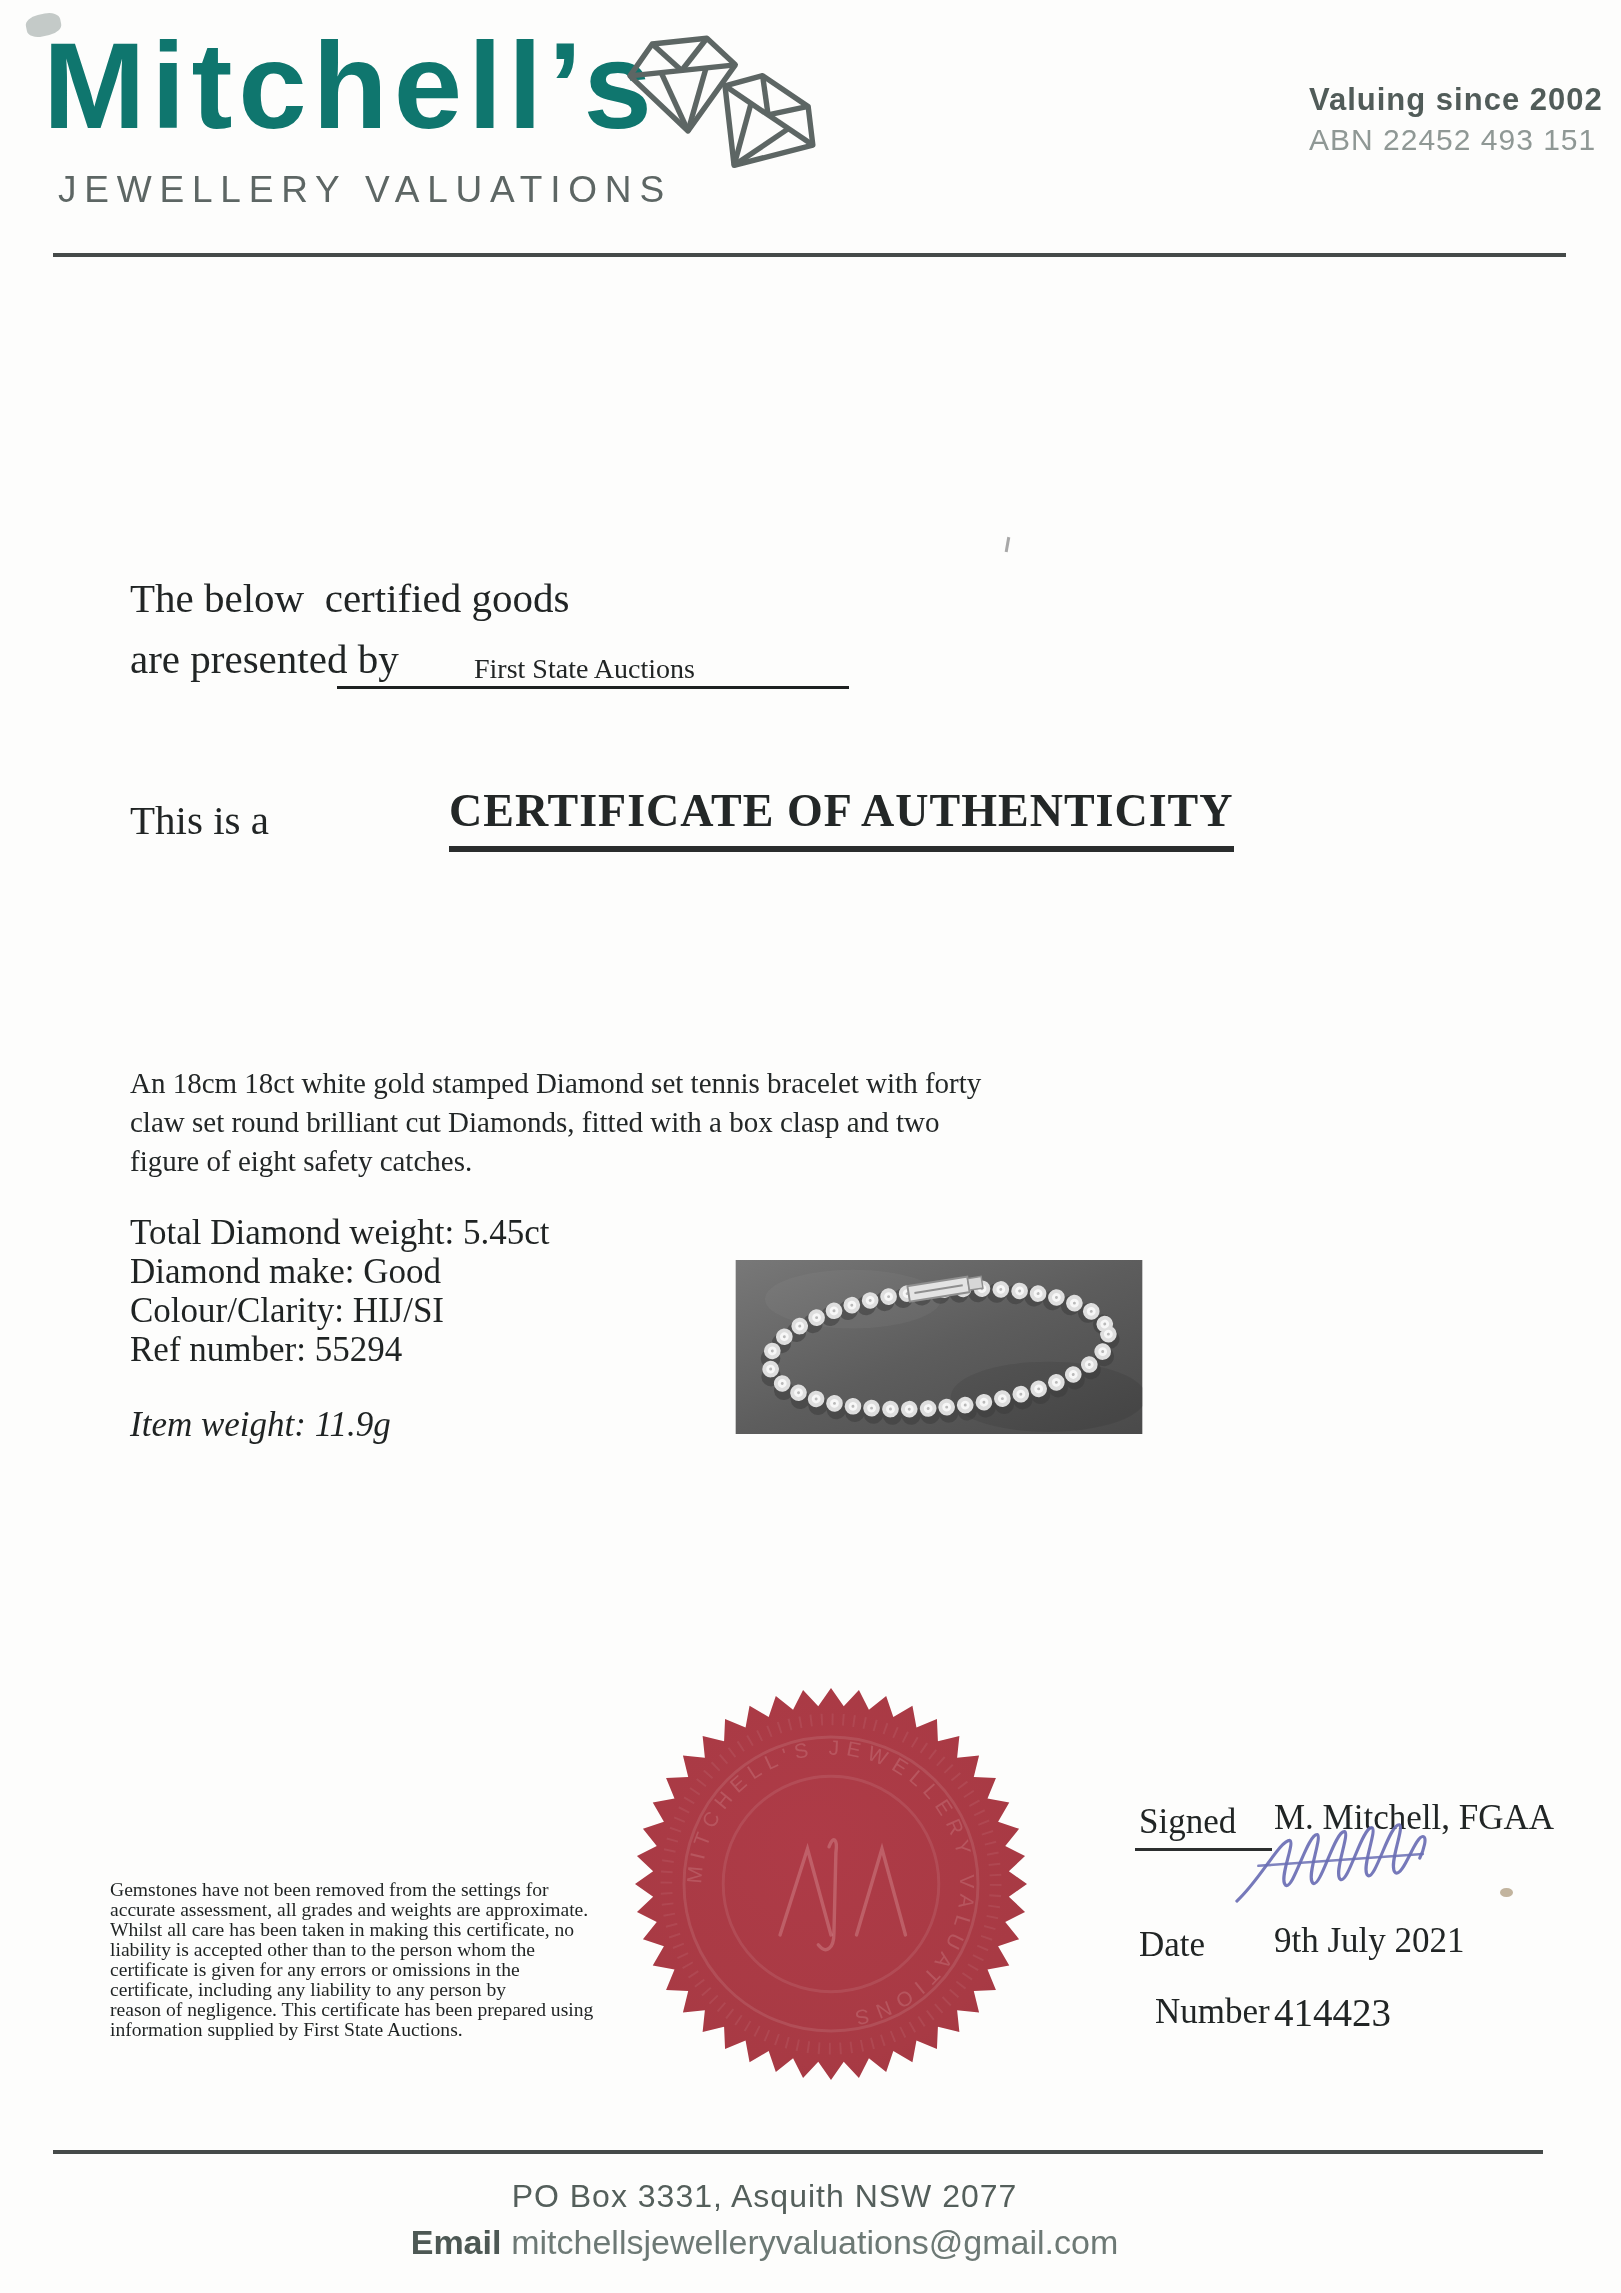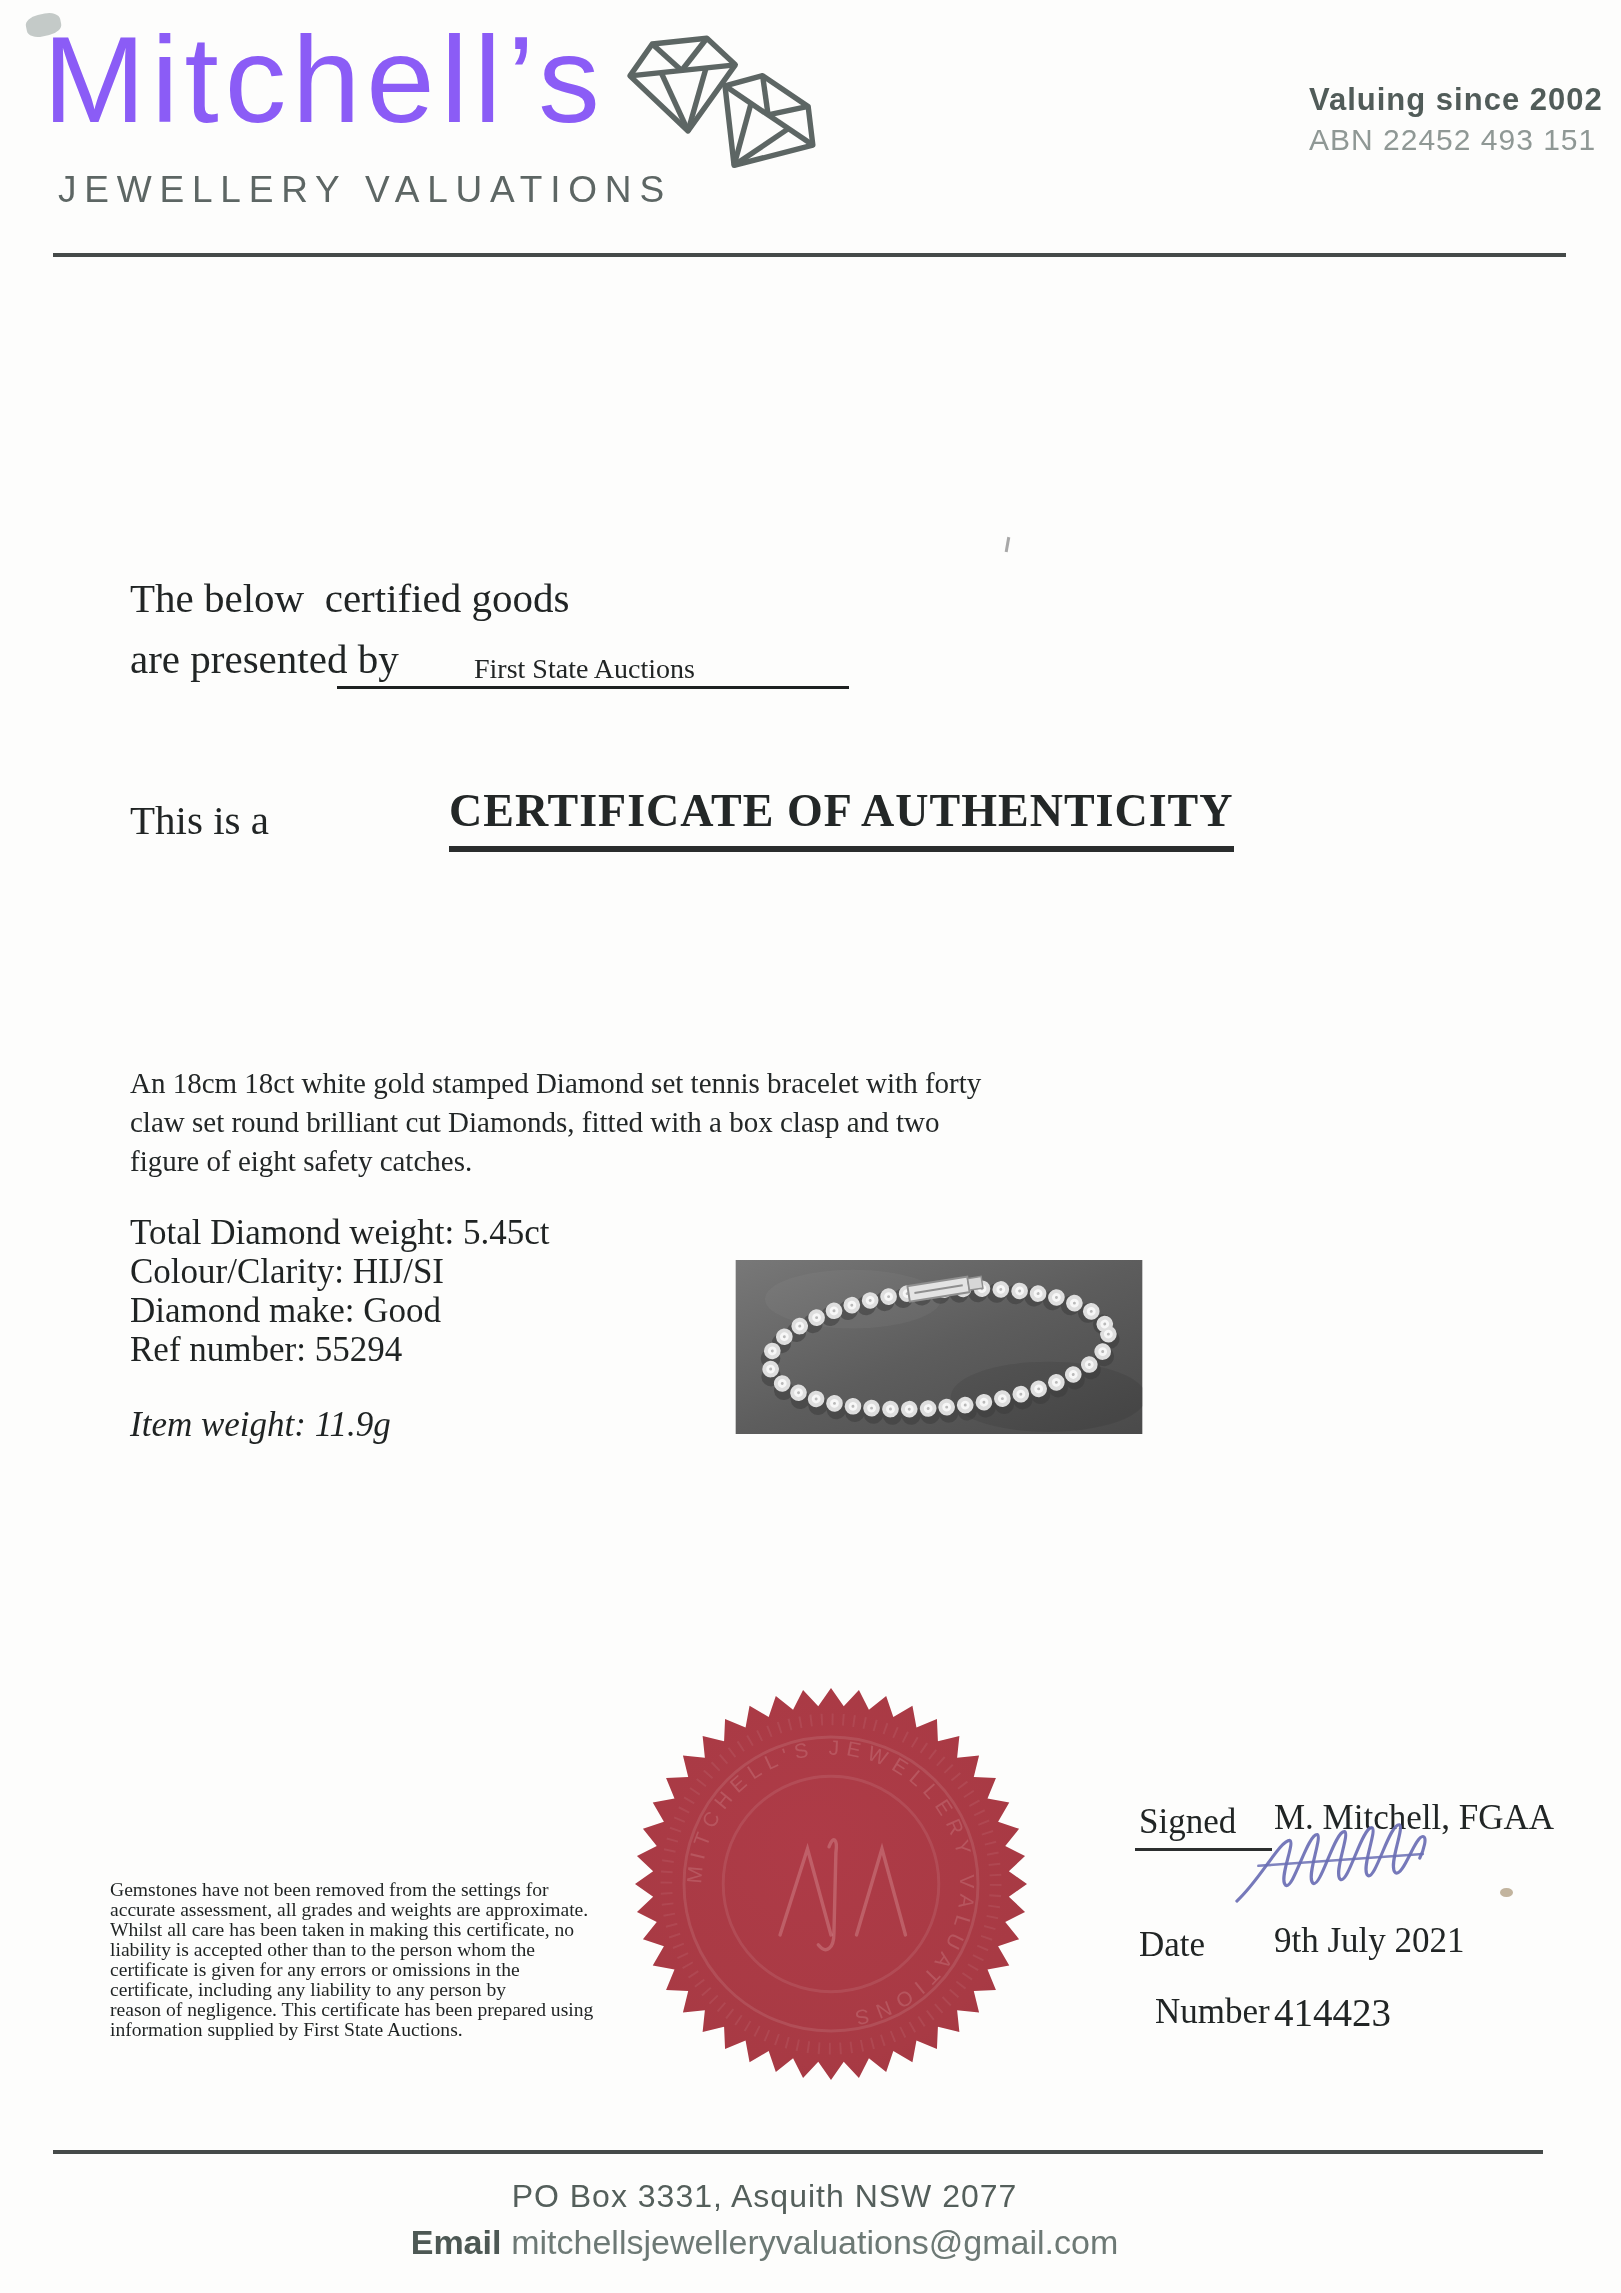--- a/index.html
+++ b/index.html
@@ -6,22 +6,22 @@
   .page{
     position:relative; width:1621px; height:2294px; margin:0 auto;
     background:#fdfdfc; overflow:hidden;
     font-family:"Liberation Serif", serif; color:#212525;
   }
   .abs{position:absolute;}
   .pre{white-space:pre-wrap;}
 
   
   .brand-name{
-    left:43px; top:9px; font-family:"Liberation Sans", sans-serif;
-    font-size:123px; font-weight:400; letter-spacing:5.9px; color:#8b5cf6;
+    left:43px; top:15px; font-family:"Liberation Sans", sans-serif;
+    font-size:123px; font-weight:700; letter-spacing:5.9px; color:#0f766e;
   }
   .brand-sub{
     left:47px; top:169px; font-family:"Liberation Sans", sans-serif;
     font-size:37px; letter-spacing:7.8px; color:#5d6664;margin-left:11px;
   }
   .valuing{
     left:1309px; top:82px; font-family:Liberation Sans, sans-serif;
     font-size:31px; font-weight:700; color:#515c59; letter-spacing:1px;
   }
   .abn{
@@ -130,22 +130,22 @@
   <div class="abs cert-title">CERTIFICATE OF AUTHENTICITY</div>
 
   <div class="abs desc">
     <div>An 18cm 18ct white gold stamped Diamond set tennis bracelet with forty</div>
     <div>claw set round brilliant cut Diamonds, fitted with a box clasp and two</div>
     <div>figure of eight safety catches.</div>
   </div>
 
   <div class="abs details">
     <div>Total Diamond weight: 5.45ct</div>
+    <div>Diamond make: Good</div>
     <div>Colour/Clarity: HIJ/SI</div>
-    <div>Diamond make: Good</div>
     <div>Ref number: 55294</div>
     <div class="item-weight">Item weight: 11.9g</div>
   </div>
 
   <svg class="abs photo" width="408" height="174" viewBox="0 0 416 178">
     <defs>
       <linearGradient id="pbg" x1="0" y1="0" x2="1" y2="1">
         <stop offset="0" stop-color="#787878"></stop>
         <stop offset="0.5" stop-color="#5d5d5d"></stop>
         <stop offset="1" stop-color="#4a4a4a"></stop>

